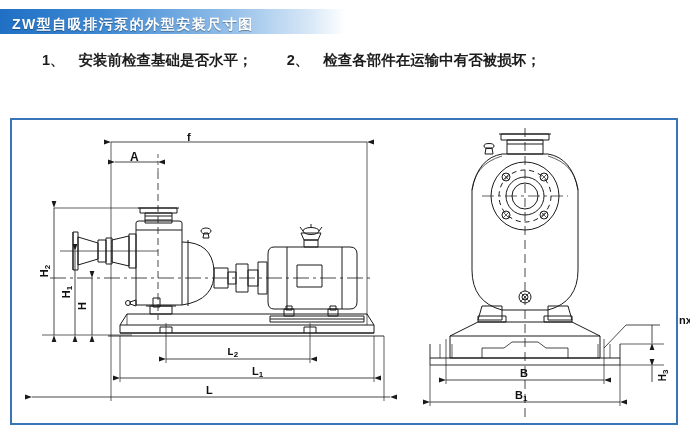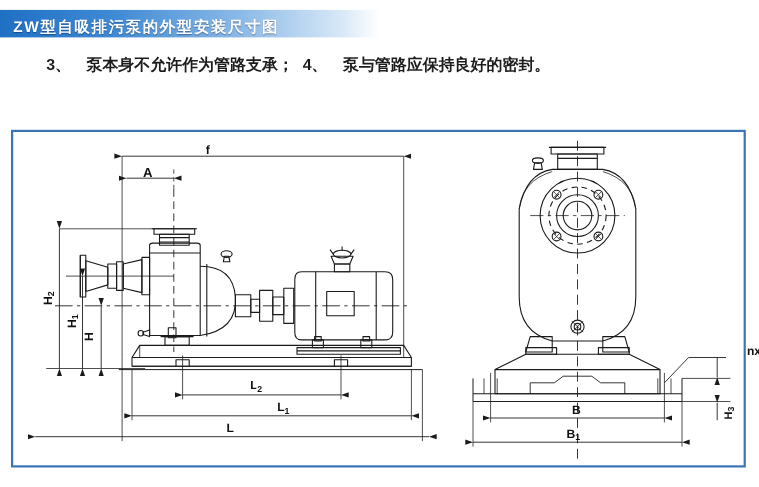--- a/index.html
+++ b/index.html
@@ -96,24 +96,25 @@
 </style>
 </head>
 <body>
 
 <div id="title-bar">
   <span class="title-text">ZW型自吸排污泵的外型安装尺寸图</span>
 </div>
 
 <div id="notes">
   <span class="note-line">
-    <span class="note-num">3、</span>
-    <span class="note-txt">泵本身不允许作为管路支承；</span>
-    <span class="note-num" style="margin-left:4px;">4、</span>
-    <span class="note-txt">泵与管路应保持良好的密封。</span>
+    <span class="note-num">1、</span>
+    <span class="note-txt">安装前检查基础是否水平；</span>
+    <span class="note-gap"></span>
+    <span class="note-num">2、</span>
+    <span class="note-txt">检查各部件在运输中有否被损坏；</span>
   </span>
 </div>
 
 <div id="drawing-frame">
 
   <svg id="drawing-canvas" viewBox="0 0 664 303" preserveAspectRatio="none">
     <defs>
       <marker id="arrL" markerWidth="8" markerHeight="6" refX="7" refY="3" orient="auto" markerUnits="userSpaceOnUse">
         <path d="M7,3 L0,0.6 L0,5.4 z" fill="#1a1a1a"></path>
       </marker>

